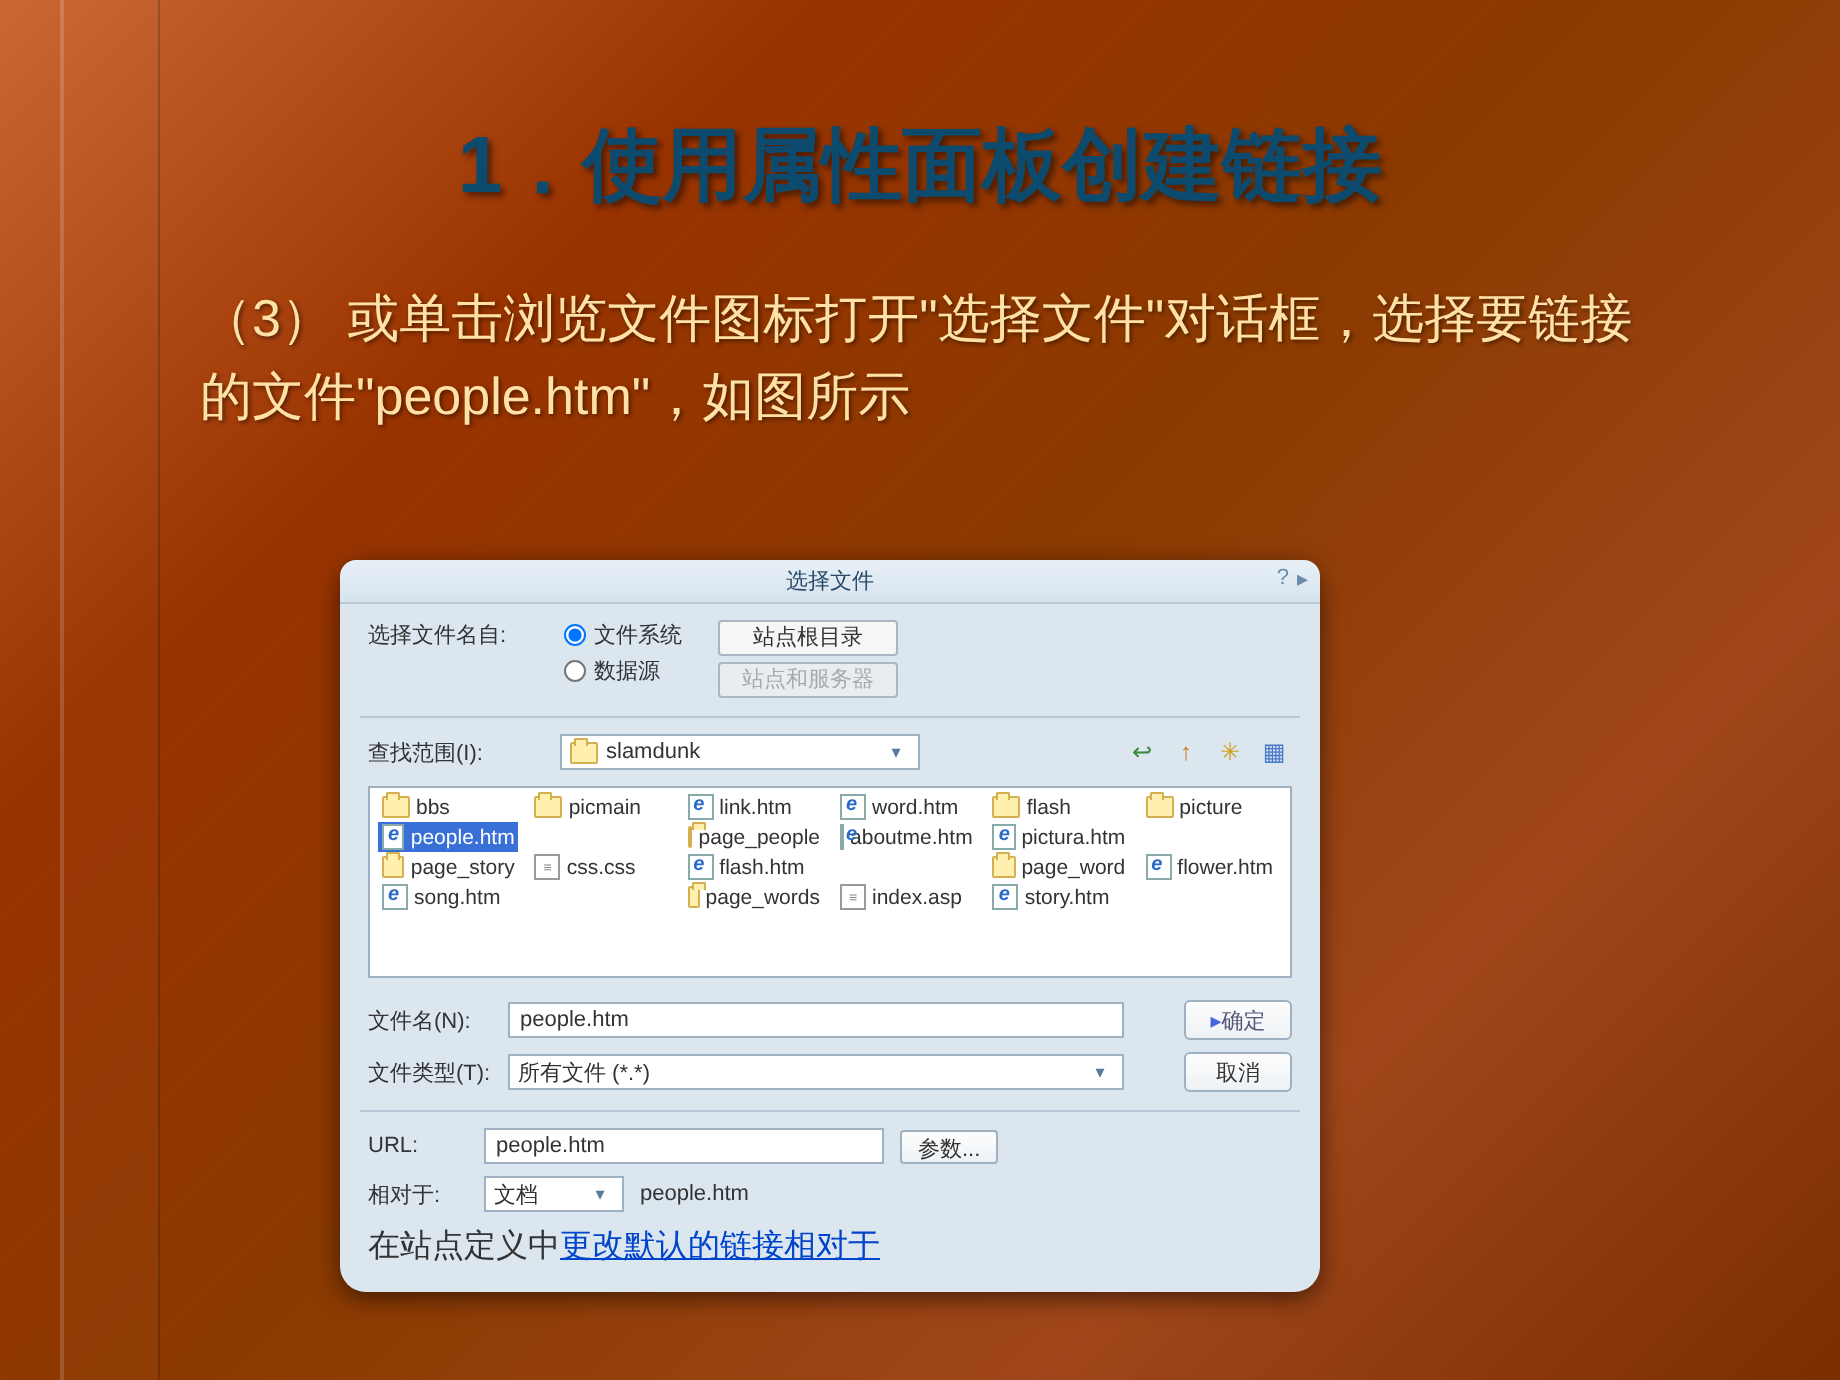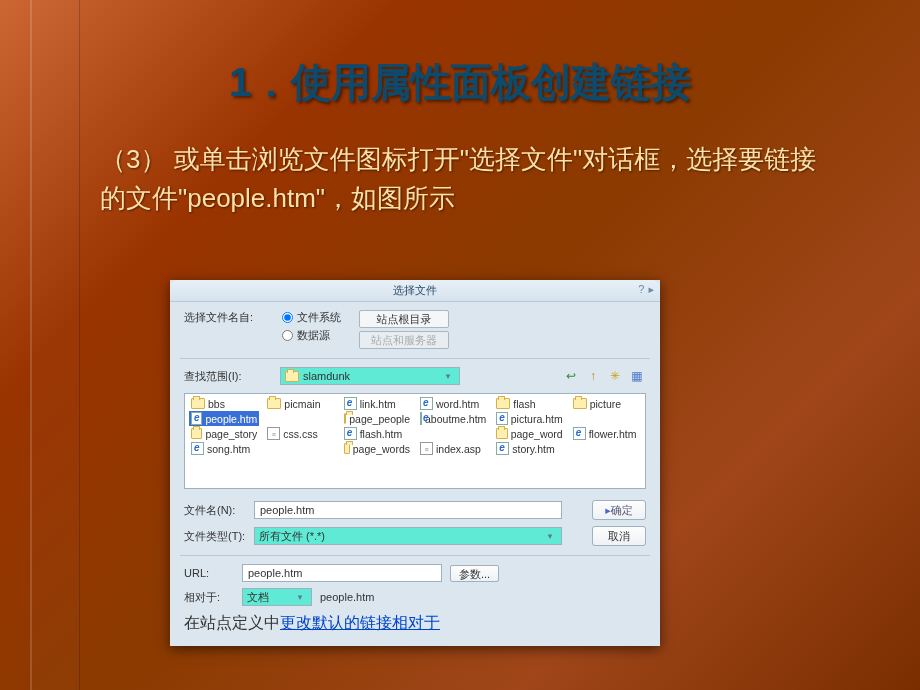--- a/index.html
+++ b/index.html
@@ -26,21 +26,21 @@
   .body-text {
     color: #ffe1a6;
     font-size: 26px;
     line-height: 1.5;
     padding: 10px 90px 0 100px;
     text-shadow: 1px 1px 2px rgba(0,0,0,0.5);
   }
   .dialog {
     position: absolute; left: 170px; top: 280px; width: 490px;
     background: #dbe6ef;
-    border-radius: 0;
+    border-radius: 13px;
     box-shadow: 0 3px 12px rgba(0,0,0,0.55);
     font-family: SimSun, "MS Sans Serif", sans-serif;
     font-size: 11px; color: #333;
   }
   .dlg-titlebar {
     height: 22px; border-radius: 8px 8px 0 0;
     background: linear-gradient(#e8f0f7, #d6e3ee);
     display: flex; align-items: center; justify-content: center;
     position: relative; border-bottom: 1px solid #b8c8d6;
   }
@@ -58,21 +58,21 @@
     background: #f5f6f7; border: 1px solid #aab6c2; border-radius: 2px;
     padding: 2px 10px; font-size: 11px; height: 18px; line-height: 13px;
     margin-bottom: 3px; display: block; width: 90px; text-align: center;
   }
   .tab-btn.disabled { color: #aaa; background: #e8edf1; }
   .sep { height: 1px; background: #b8c8d6; margin: 0 10px; }
   .lookup-row {
     padding: 8px 14px 6px; display: flex; align-items: center; gap: 24px;
   }
   .combo {
-    background: #5eead4; border: 1px solid #9fb0c0; height: 18px;
+    background: #ffffff; border: 1px solid #9fb0c0; height: 18px;
     display: flex; align-items: center; padding: 0 4px; gap: 4px;
   }
   .combo .arrow {
     margin-left: auto; width: 14px; text-align: center; color: #5a7a9a; font-size: 9px;
   }
   .folder-ic {
     width: 14px; height: 11px; background: #fff0b0; border: 1px solid #d4b050;
     border-radius: 1px; position: relative; display: inline-block;
   }
   .folder-ic::before {

